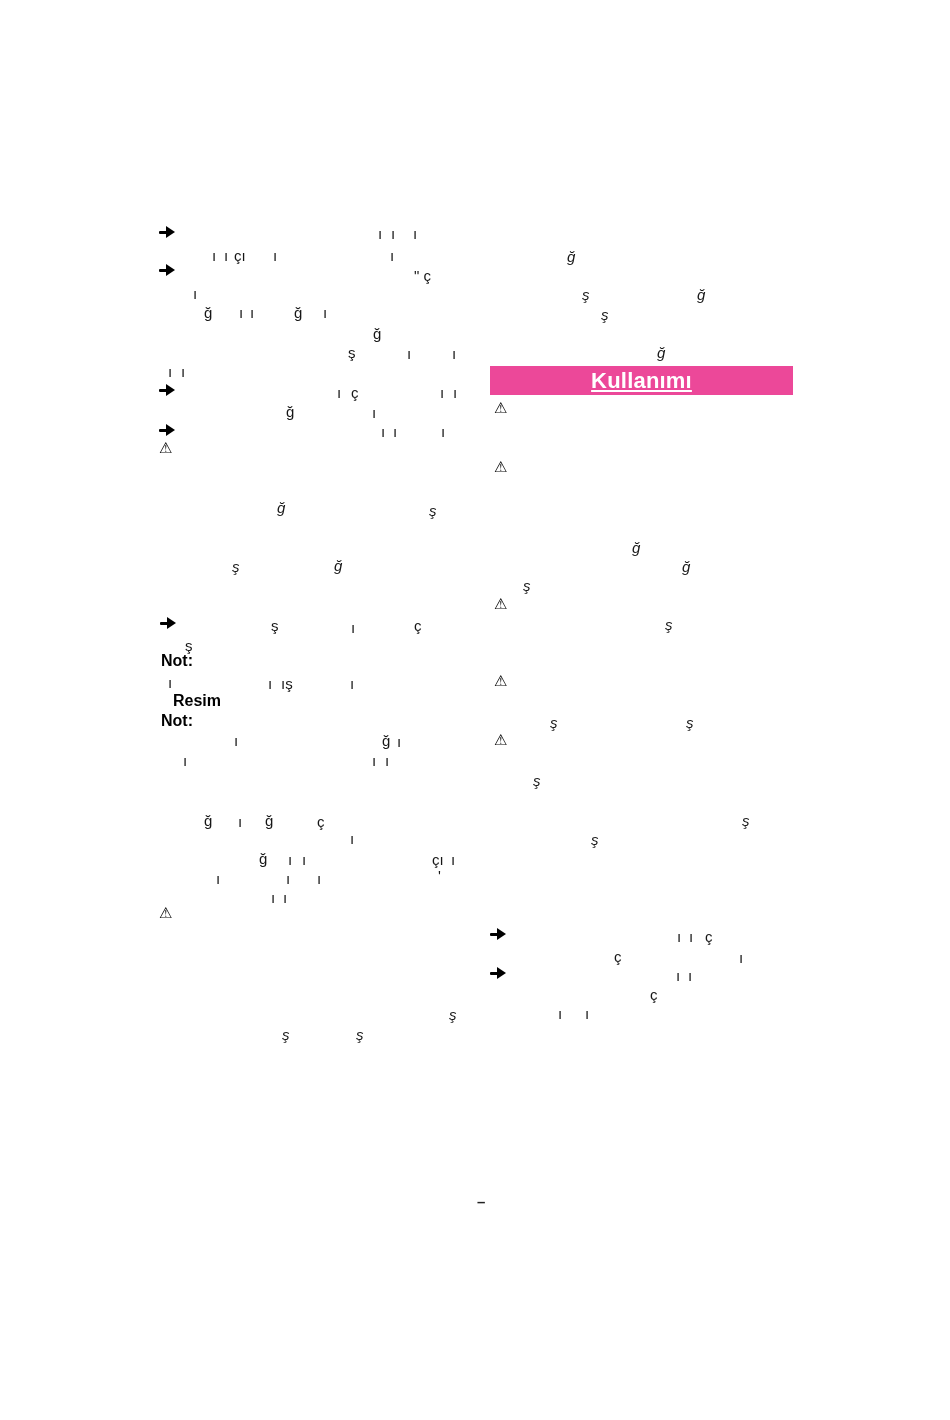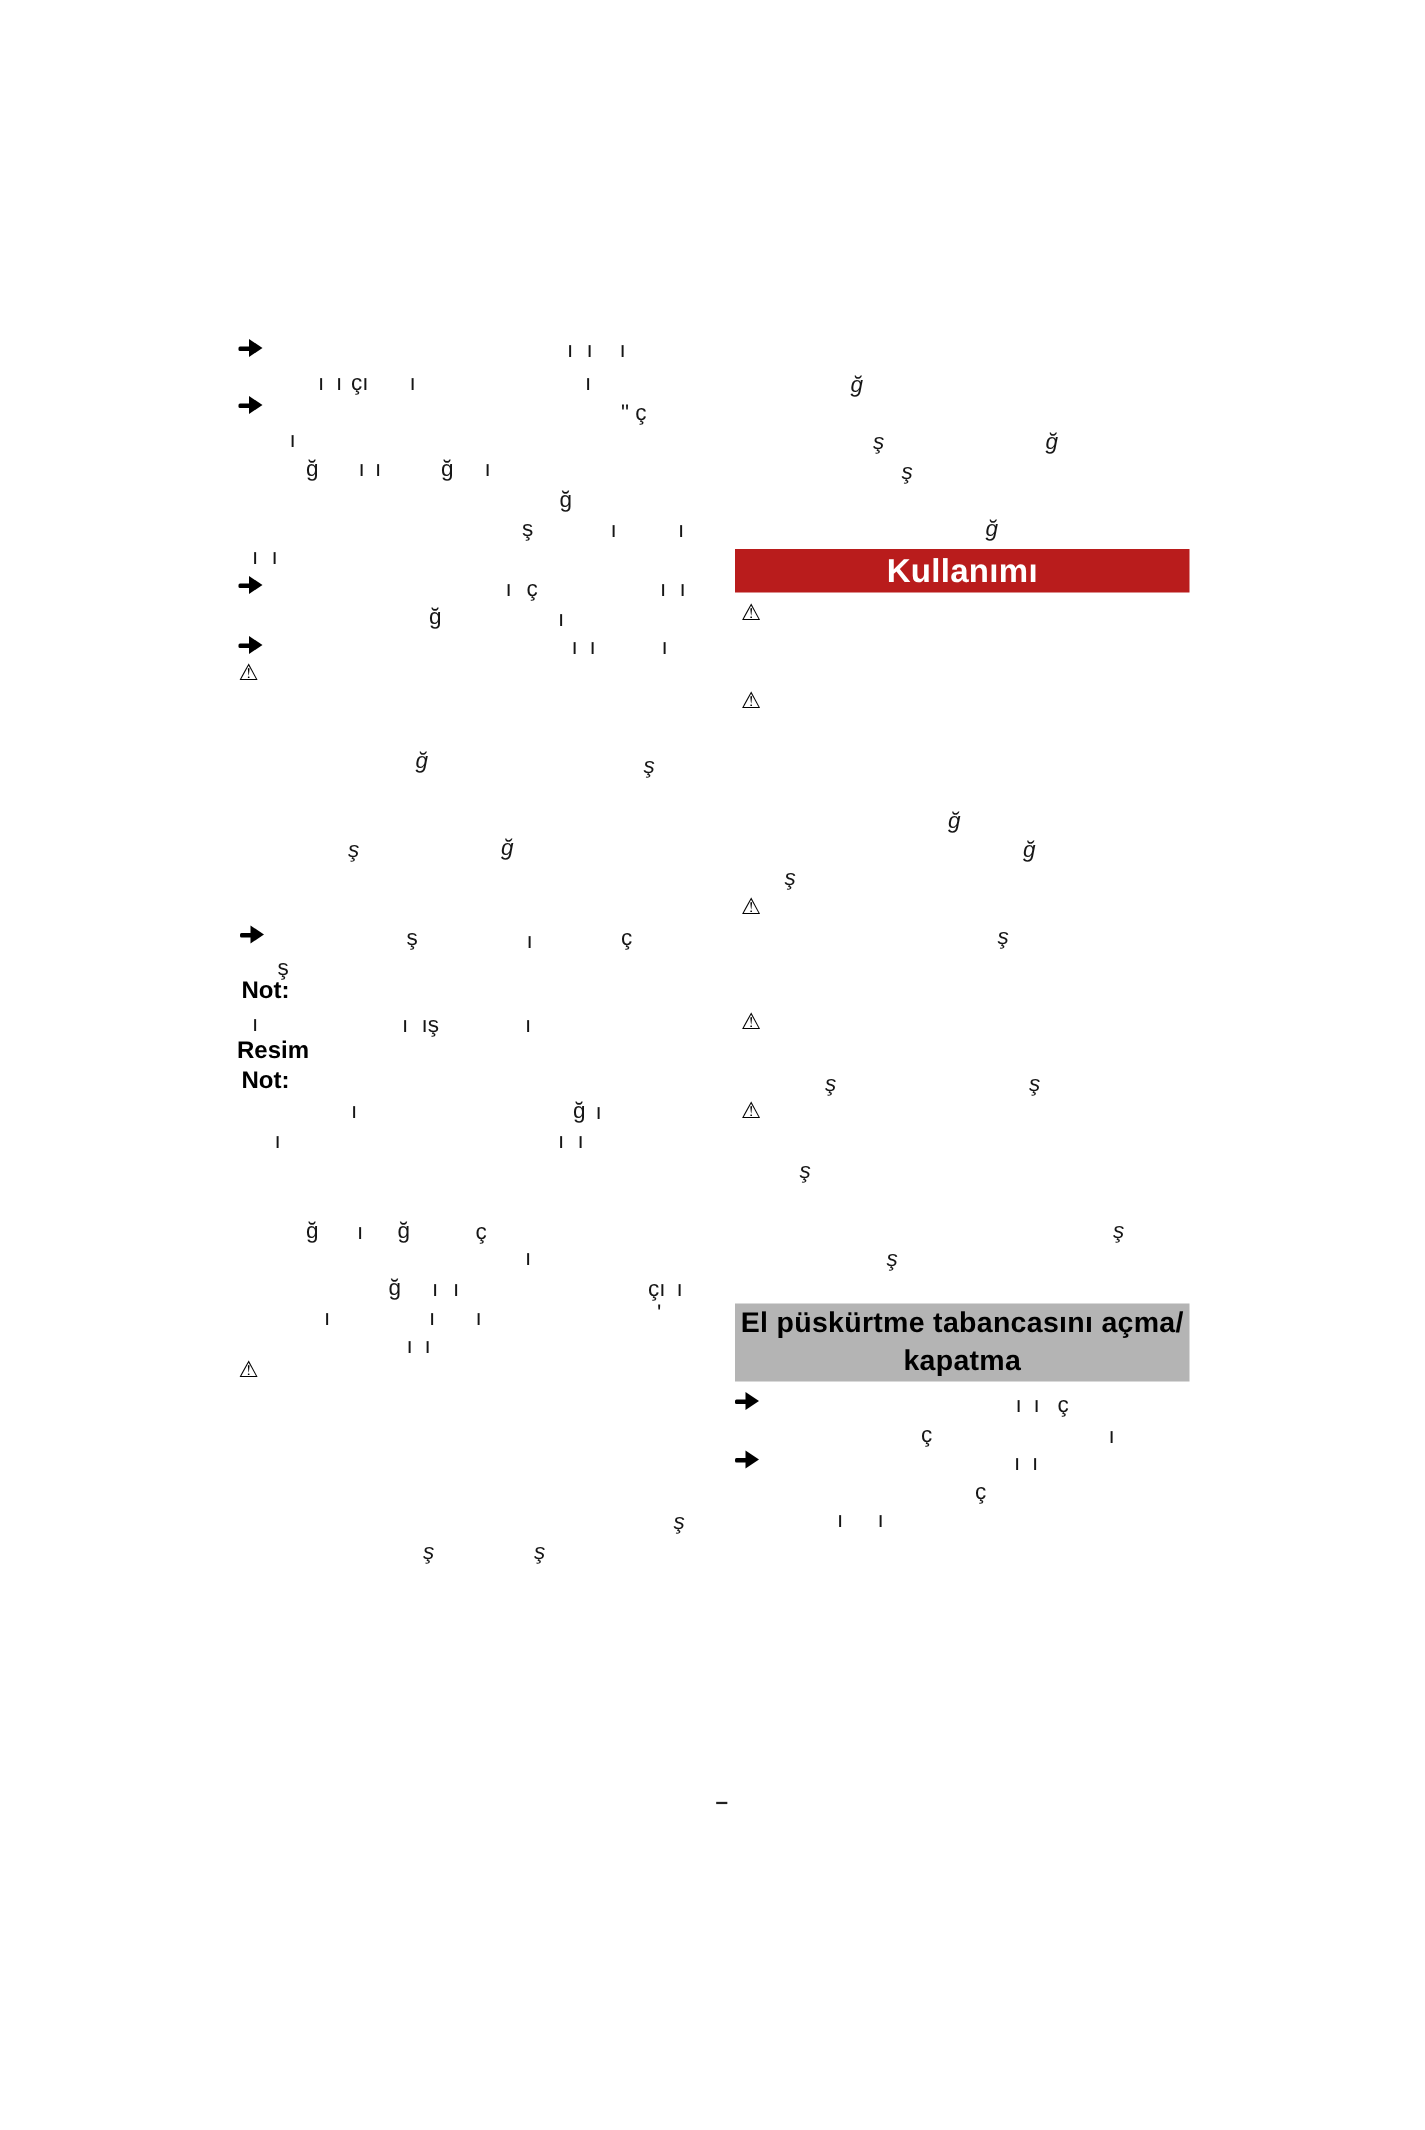--- a/index.html
+++ b/index.html
@@ -62,26 +62,22 @@
     position: absolute; left: 477px; top: 1193px;
     font-weight: 700; font-size: 15px; color: #222;
   }
 </style>
 </head>
 <body>
 
 <div class="page">
 
 
-  <div class="section-bar" id="bar-main" style="background: #b91c1c;">Kullanımı</div>
+  <div class="section-bar" id="bar-main" style="background: #ec4899; text-decoration: underline;">Kullanımı</div>
 
-  <div class="section-bar" id="bar-right" style="background: rgb(180, 180, 180);">
-    <div>El püskürtme tabancasını açma/</div>
-    <div>kapatma</div>
-  </div>
 
   <div id="fragments">
       <span class="arrow-glyph" style="left: 159px; top: 226px;"></span>
       <span class="frag" style="left: 378px; top: 226px;">ı</span>
       <span class="frag" style="left: 391px; top: 226px;">ı</span>
       <span class="frag" style="left: 413px; top: 226px;">ı</span>
       <span class="frag" style="left: 212px; top: 248px;">ı</span>
       <span class="frag" style="left: 224px; top: 248px;">ı</span>
       <span class="frag" style="left: 234px; top: 248px;">çı</span>
       <span class="frag" style="left: 273px; top: 248px;">ı</span>
@@ -119,21 +115,21 @@
       <span class="arrow-glyph" style="left: 160px; top: 617px;"></span>
       <span class="frag" style="left: 271px; top: 618px;">ş</span>
       <span class="frag" style="left: 351px; top: 620px;">ı</span>
       <span class="frag" style="left: 414px; top: 618px;">ç</span>
       <span class="frag" style="left: 185px; top: 638px;">ş</span>
       <span class="frag b" style="left: 161px; top: 653px;">Not:</span>
       <span class="frag" style="left: 168px; top: 675px;">ı</span>
       <span class="frag" style="left: 268px; top: 676px;">ı</span>
       <span class="frag" style="left: 281px; top: 676px;">ış</span>
       <span class="frag" style="left: 350px; top: 676px;">ı</span>
-      <span class="frag b" style="left: 158px; top: 693px;">Resim</span>
+      <span class="frag b" style="left: 173px; top: 693px;">Resim</span>
       <span class="frag b" style="left: 161px; top: 713px;">Not:</span>
       <span class="frag" style="left: 234px; top: 733px;">ı</span>
       <span class="frag" style="left: 382px; top: 733px;">ğ</span>
       <span class="frag" style="left: 397px; top: 734px;">ı</span>
       <span class="frag" style="left: 183px; top: 753px;">ı</span>
       <span class="frag" style="left: 372px; top: 753px;">ı</span>
       <span class="frag" style="left: 385px; top: 753px;">ı</span>
       <span class="frag" style="left: 204px; top: 813px;">ğ</span>
       <span class="frag" style="left: 238px; top: 814px;">ı</span>
       <span class="frag" style="left: 265px; top: 813px;">ğ</span>

